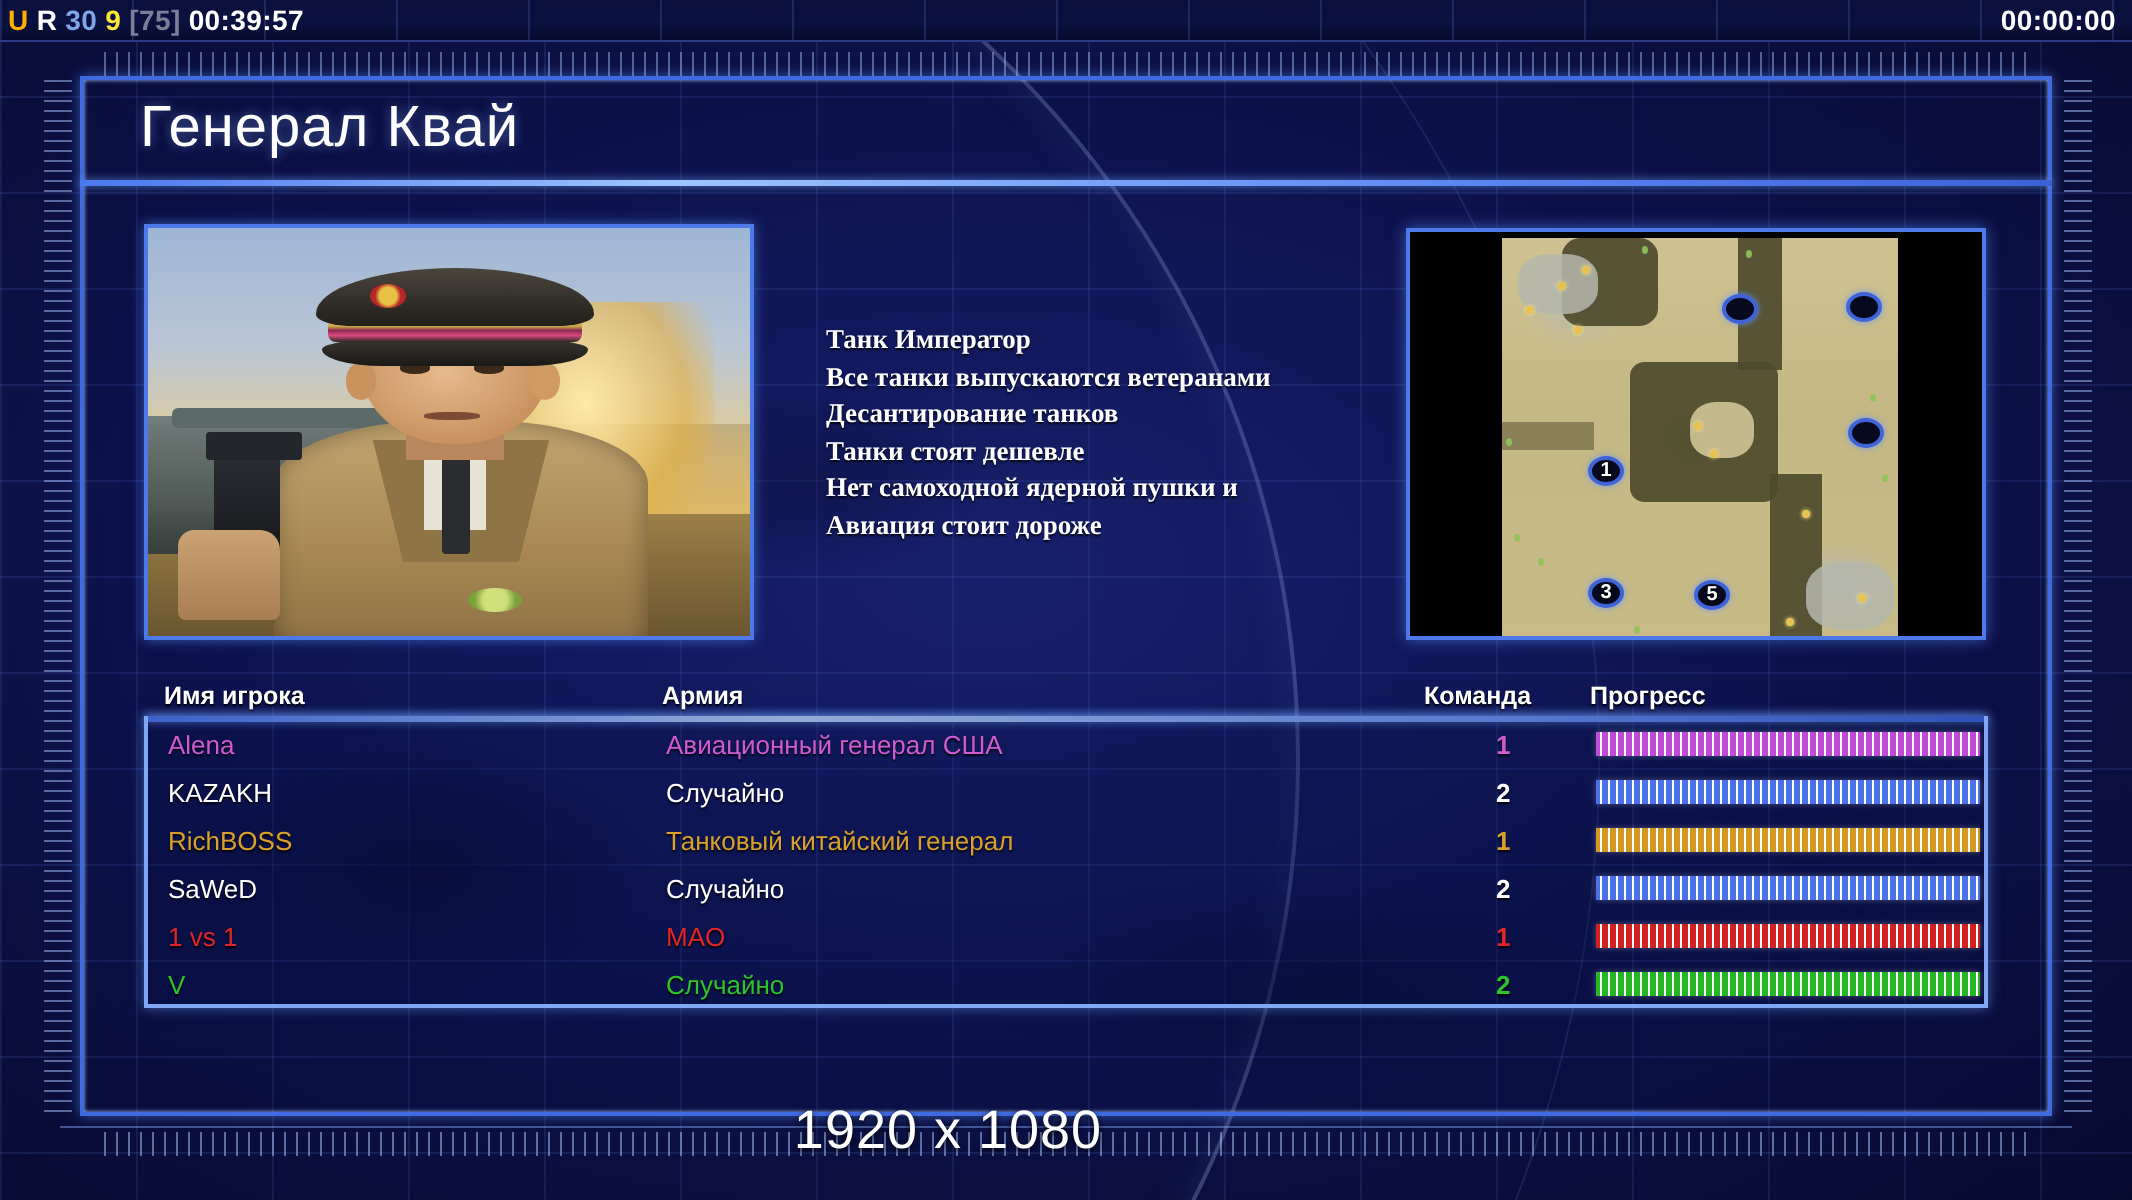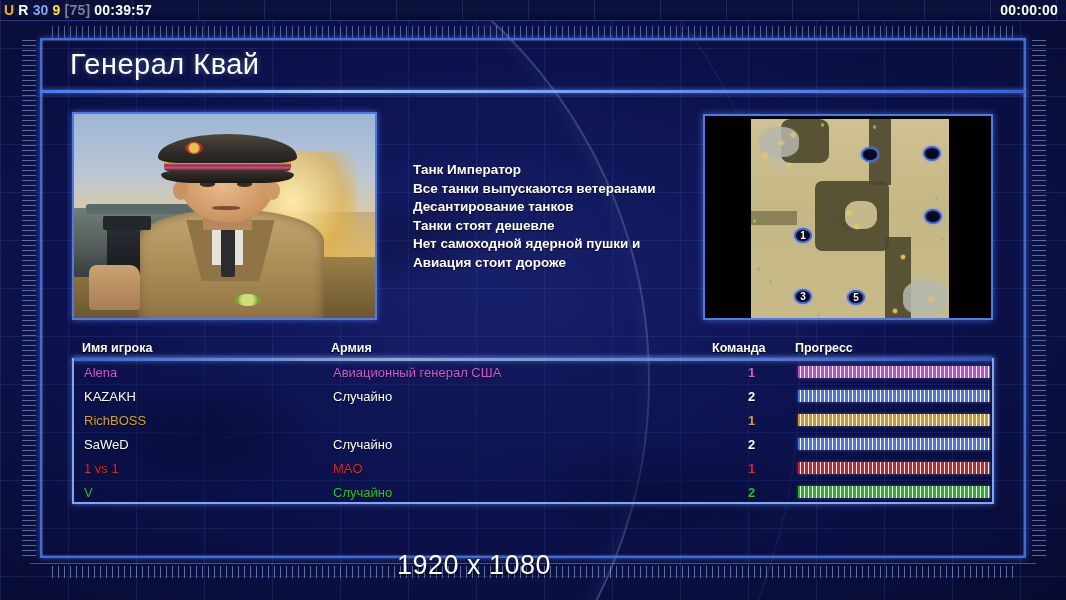--- a/index.html
+++ b/index.html
@@ -179,21 +179,21 @@
     background:radial-gradient(circle,#cfe07a 40%,#7ca03a 70%);
     border-radius:50%;
   }
 
   
   #desc{
     position:absolute; left:413px; top:161px; width:300px;
     color:#ffffff; font-size:13.5px; font-weight:bold; line-height:18.6px;
     text-shadow:0 1px 1px rgba(0,0,0,.8);
   }
-  #desc div{ white-space:nowrap; }
+  #desc div{ white-space:nowrap;font-family:Liberation Serif, serif; }
 
   
   #map-box{
     position:absolute; left:703px; top:114px; width:290px; height:206px;
     border:2px solid #4d7ae8; box-shadow:0 0 7px rgba(90,140,255,.6);
     background:#000; overflow:hidden;
   }
   #map-inner{
     position:absolute; left:46px; top:3px; width:198px; height:200px;
     background:
@@ -390,20 +390,21 @@
       <div class="prow" style="top: 28px;">
         <div class="pname" style="color: rgb(255, 255, 255);">KAZAKH</div>
         <div class="parmy" style="color: rgb(255, 255, 255);">Случайно</div>
         <div class="pteam" style="color: rgb(255, 255, 255);">2</div>
         <div class="pbarwrap">
           <div class="pbar" style="background-image: linear-gradient(90deg, rgb(74, 114, 232) 0px, rgb(74, 114, 232) 2px, rgb(255, 255, 255) 2px, rgb(255, 255, 255) 3px, rgb(74, 114, 232) 3px, rgb(74, 114, 232) 4px);"></div>
         </div>
       </div>
       <div class="prow" style="top: 52px;">
         <div class="pname" style="color: rgb(217, 161, 42);">RichBOSS</div>
+        <div class="parmy" style="color: rgb(217, 161, 42);">Танковый китайский генерал</div>
         <div class="pteam" style="color: rgb(217, 161, 42);">1</div>
         <div class="pbarwrap">
           <div class="pbar" style="background-image: linear-gradient(90deg, rgb(211, 152, 32) 0px, rgb(211, 152, 32) 2px, rgb(255, 255, 255) 2px, rgb(255, 255, 255) 3px, rgb(211, 152, 32) 3px, rgb(211, 152, 32) 4px);"></div>
         </div>
       </div>
       <div class="prow" style="top: 76px;">
         <div class="pname" style="color: rgb(255, 255, 255);">SaWeD</div>
         <div class="parmy" style="color: rgb(255, 255, 255);">Случайно</div>
         <div class="pteam" style="color: rgb(255, 255, 255);">2</div>
         <div class="pbarwrap">

